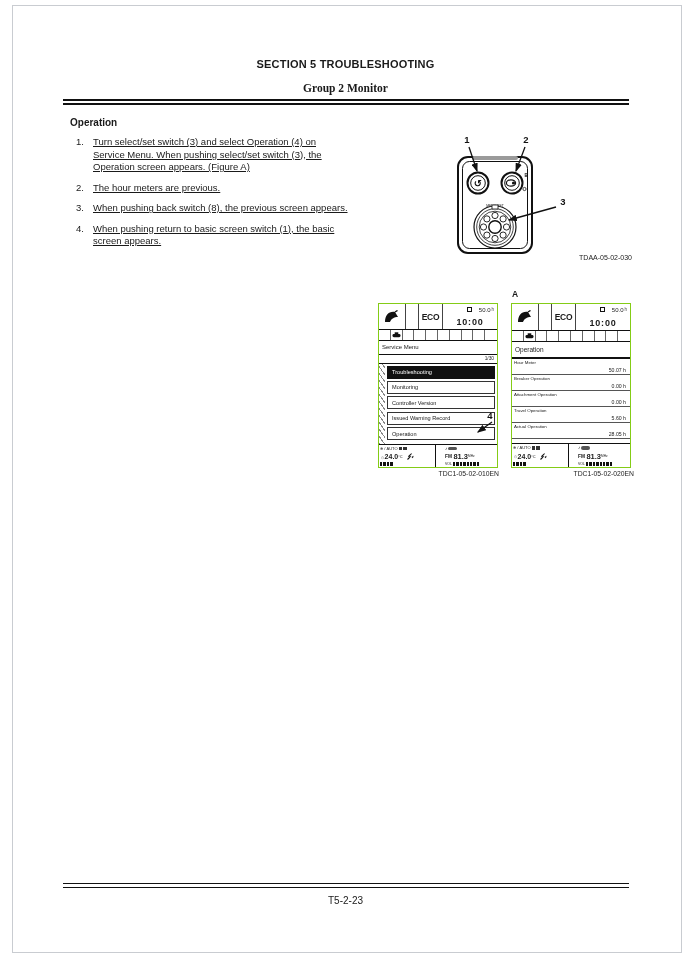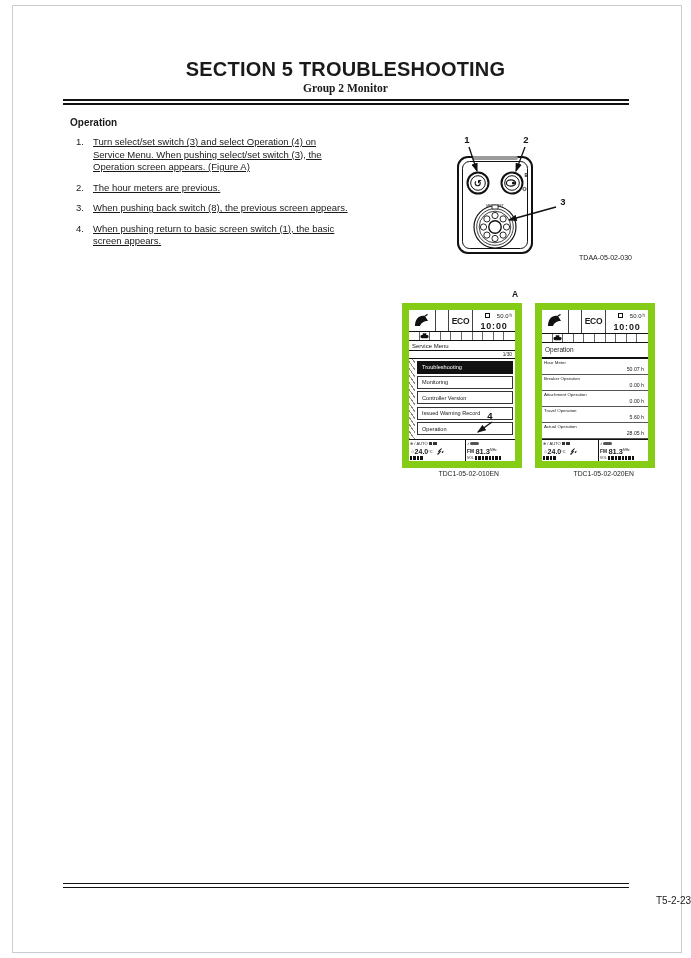--- a/index.html
+++ b/index.html
@@ -8,21 +8,21 @@
     position:relative; width:691px; height:958px; background:#ffffff;
     font-family:"Liberation Sans","DejaVu Sans",sans-serif; color:#1a1a1a;
     overflow:hidden;
   }
   .scan-border {
     position:absolute; left:12px; top:5px; width:670px; height:948px;
     border:1px solid #c9ccd1;
   }
   .section-title {
     position:absolute; top:58px; left:0; width:691px; text-align:center;
-    font-size:20px; font-weight:bold; letter-spacing:0.2px;
+    font-size:11px; font-weight:bold; letter-spacing:0.2px;
   }
   .group-title {
     position:absolute; top:82px; left:0; width:691px; text-align:center;
     font-size:11.5px; font-weight:bold;font-family:Liberation Serif, serif;
   }
   .rule-top {
     position:absolute; left:63px; top:99px; width:566px; height:6px;
     border-top:2px solid #111; border-bottom:2px solid #111;
   }
   .op-heading {
@@ -35,22 +35,22 @@
 
   
   .remote-svg { position:absolute; left:440px; top:128px; }
   .fig-code-remote {
     position:absolute; left:440px; top:254px; width:192px; text-align:right;
     font-size:7px; color:#222;
   }
 
   
   .screen {
-    position:absolute; width:120px; height:165px; border:7px solid #84cc16;
-    background:#fff; display:flex; flex-direction:column; font-family:"Liberation Sans","DejaVu Sans",sans-serif;margin-left:24px;
+    position:absolute; width:120px; height:165px; border:1px solid #84cc16;
+    background:#fff; display:flex; flex-direction:column; font-family:"Liberation Sans","DejaVu Sans",sans-serif;
   }
   .screen-left  { left:378px; top:303px; }
   .screen-right { left:511px; top:303px; }
 
   .status-bar { display:flex; height:27px; border-bottom:1px solid #111; }
   .sb-bucket { width:27px; border-right:1px solid #444; display:flex; align-items:center; justify-content:center; }
   .sb-blank  { width:13px; border-right:1px solid #444; }
   .sb-eco    { width:24px; border-right:1px solid #444; display:flex; align-items:center; justify-content:center;
                font-size:8.5px; font-weight:bold; letter-spacing:-0.3px; }
   .sb-right  { flex:1; display:flex; flex-direction:column;justify-content:space-between; }
@@ -81,21 +81,21 @@
 
   
   .op-title { height:17px; border-bottom:2px solid #111; font-size:6.5px; display:flex; align-items:center; padding-left:3px; }
   .op-rows { flex:1; display:flex; flex-direction:column; }
   .op-row { height:16px; border-bottom:1px solid #555; position:relative; }
   .op-row .lbl { position:absolute; left:2px; top:1px; font-size:4.4px; color:#222; }
   .op-row .val { position:absolute; right:4px; bottom:1.5px; font-size:5.2px; }
   .op-filler { flex:1; }
 
   
-  .bottom-bar { height:24px; border-top:1.5px solid #111; display:flex; }
+  .bottom-bar { height:24px; border-top:1.5px solid #111; display:flex;gap:8px; }
   .bb-left { width:57px; border-right:1px solid #111; padding:0.5px 1px; display:flex; flex-direction:column; }
   .bb-right { flex:1; padding:0.5px 1px; display:flex; flex-direction:column; }
   .bb-r1 { height:6.5px; display:flex; align-items:center; gap:1px; font-size:4px; }
   .bb-r2 { flex:1; display:flex; align-items:center; }
   .bb-r3 { height:5px; display:flex; align-items:center; gap:1px; }
   .mini-sq { width:3.5px; height:3.5px; background:#333; display:inline-block; }
   .pill { width:9px; height:3.5px; background:#555; border-radius:2px; display:inline-block; }
   .temp-val { font-size:7px; font-weight:bold; }
   .temp-unit { font-size:4px; vertical-align:top; }
   .freq-val { font-size:7.5px; font-weight:bold; }
@@ -110,21 +110,21 @@
   .code-left  { left:378px; width:121px; }
   .code-right { left:511px; width:123px; }
   .figure-a-label { position:absolute; left:512px; top:289px; font-size:8.5px; font-weight:bold; }
   .callout4-svg { position:absolute; left:468px; top:406px; }
 
   .rule-bottom {
     position:absolute; left:63px; top:883px; width:566px; height:5px;
     border-top:1.2px solid #111; border-bottom:1.2px solid #111;
   }
   .footer-page {
-    position:absolute; left:0; top:895px; width:691px; text-align:right; font-size:10px;
+    position:absolute; left:0; top:895px; width:691px; text-align:center; font-size:10px;
   }
 </style>
 </head>
 <body>
 
 <div class="page">
   <div class="scan-border"></div>
 
   <div class="section-title">SECTION 5 TROUBLESHOOTING</div>
   <div class="group-title">Group 2 Monitor</div>

